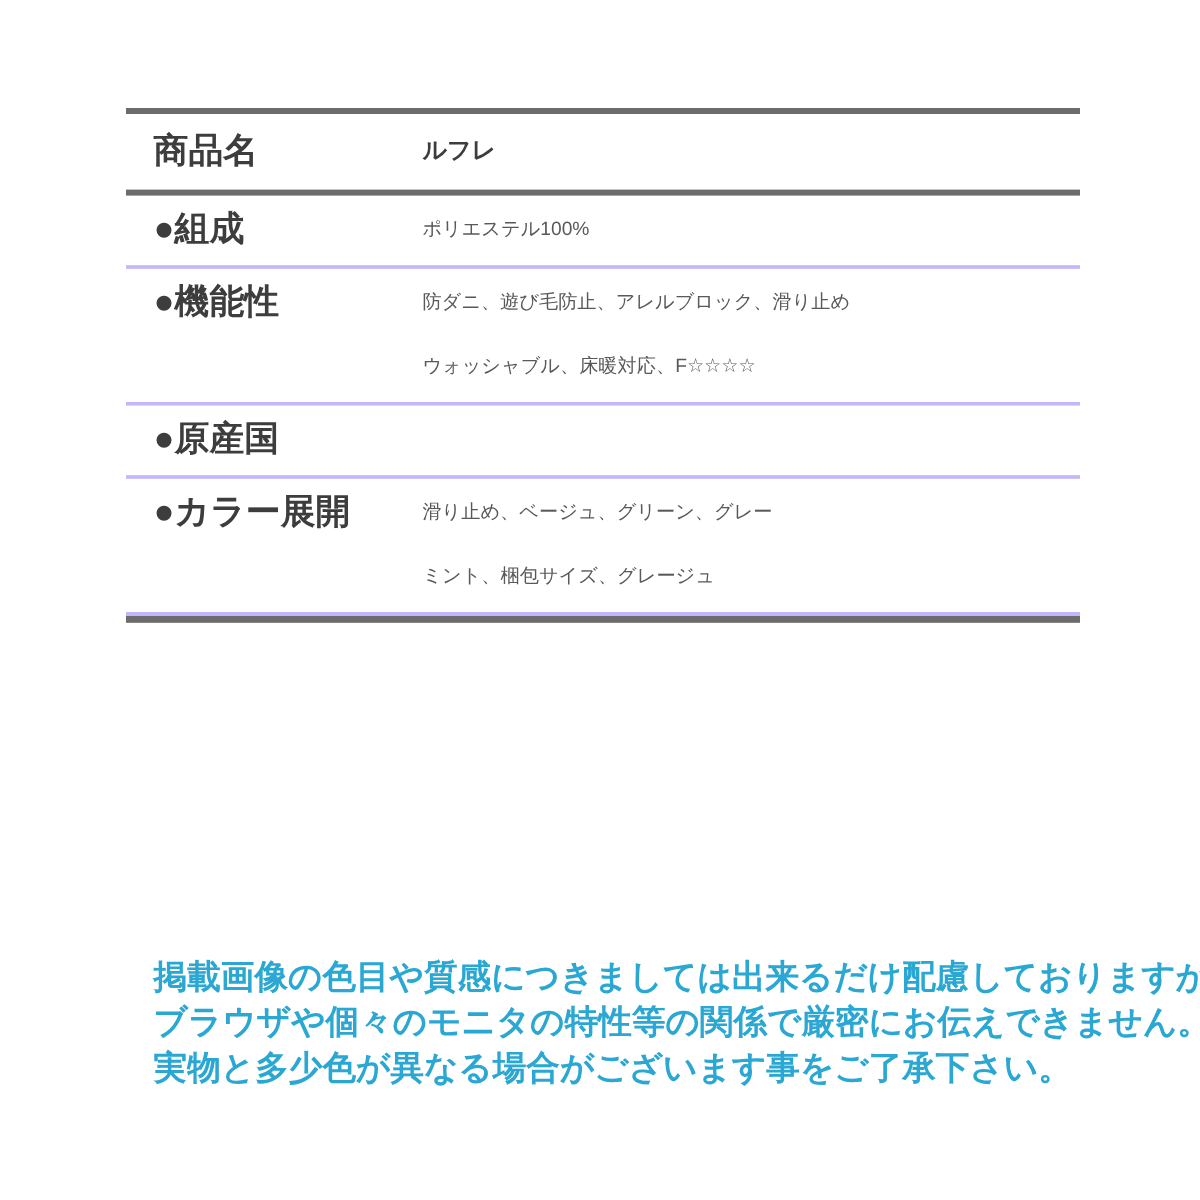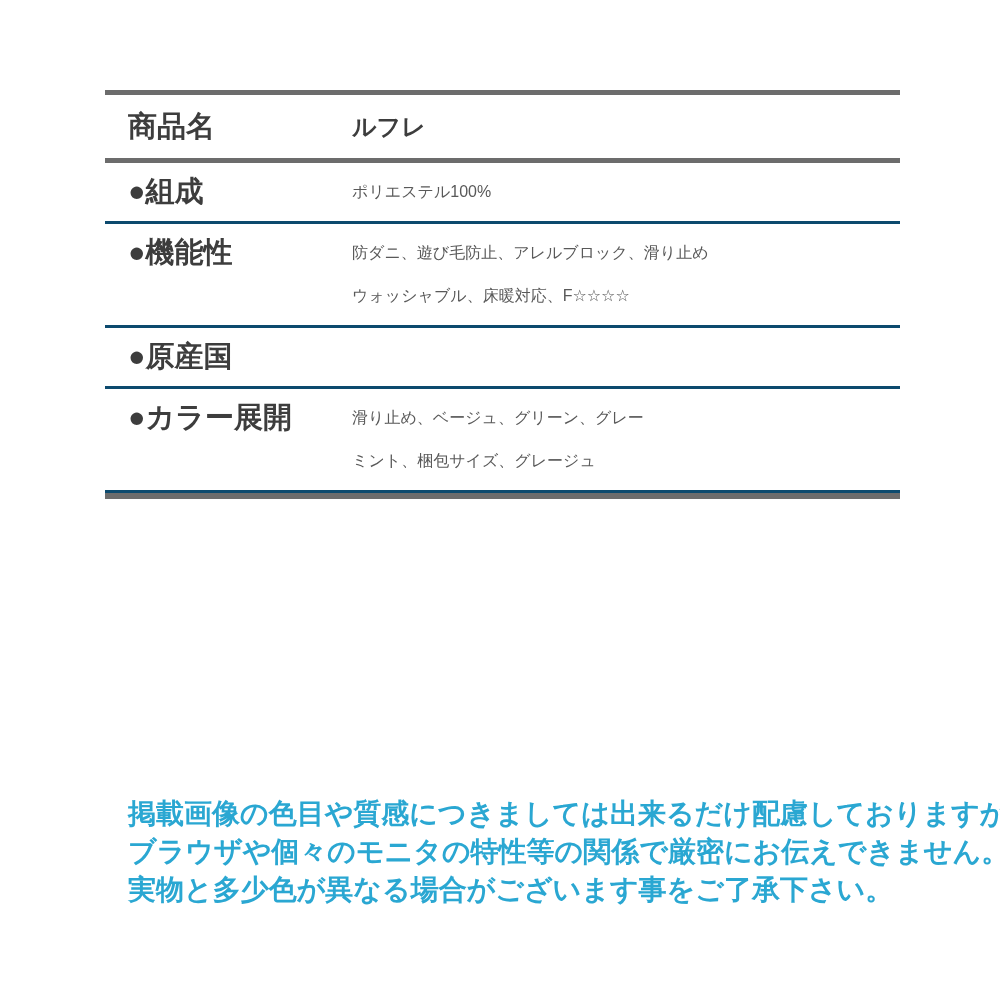--- a/index.html
+++ b/index.html
@@ -16,21 +16,21 @@
     position: absolute;
     left: 105px;
     top: 90px;
     width: 795px;
     border-top: 5px solid #6c6c6c;
     border-bottom: 6px solid #6c6c6c;
   }
   .spec-row {
     display: flex;
     align-items: flex-start;
-    border-bottom: 3px solid #0c4a6e;
+    border-bottom: 3px solid #c4b5fd;
     padding: 12px 0 13px 0;
   }
   .spec-row--header {
     border-bottom: 5px solid #6c6c6c;
     padding: 15px 0;
   }
   .spec-row--last { border-bottom: 0; }
   .spec-label {
     flex: 0 0 227px;
     box-sizing: border-box;
@@ -43,25 +43,25 @@
   }
   .spec-value {
     flex: 1;
     padding-left: 20px;
     font-size: 16px;
     line-height: 33px;
     color: #595959;
     white-space: nowrap;
   }
   .spec-row--header .spec-value {
-    font-size: 24px;
+    font-size: 20px;
     font-weight: bold;
     color: #3d3d3d;
   }
-  .spec-value .line + .line { margin-top: 10px; }
+  .spec-value .line + .line { margin-top: 20px; }
   .spec-row--sizes { padding: 0; }
   .spec-row--sizes .spec-label { padding-top: 13px; }
   .size-rows { flex: 1; }
   .size-row {
     padding: 13px 0 12px 20px;
     font-size: 26px;
     line-height: 33px;
     color: #595959;
     white-space: nowrap;
   }

